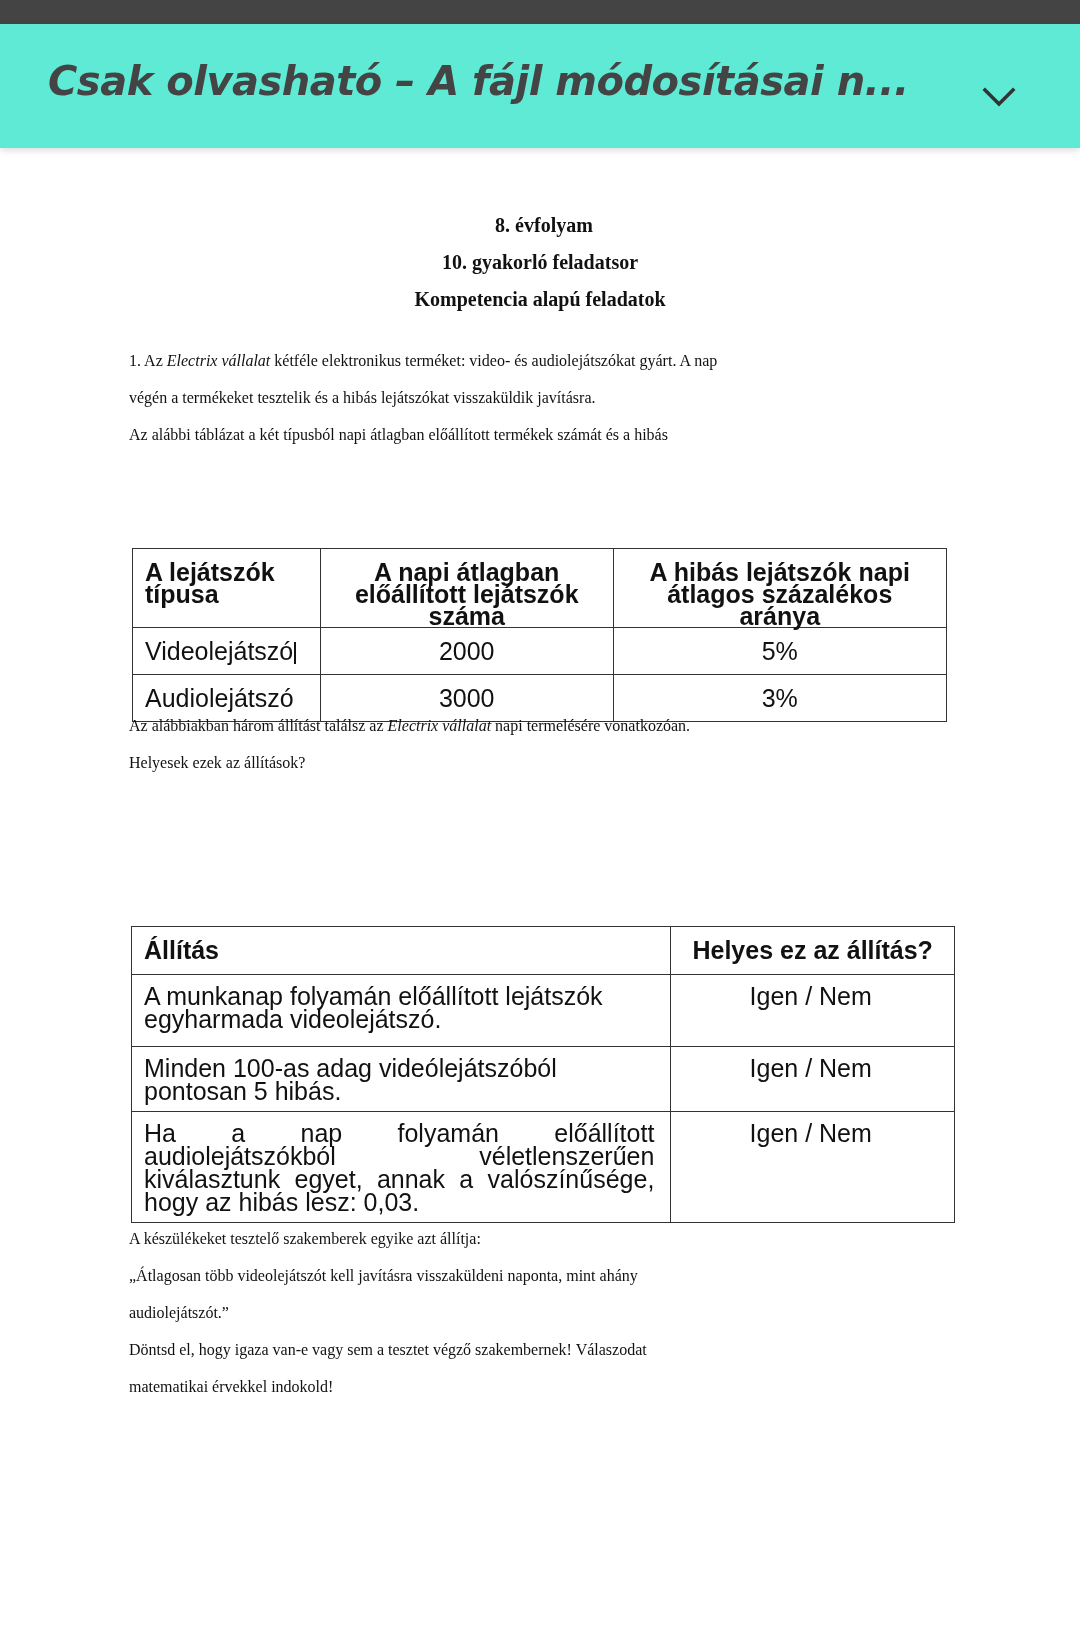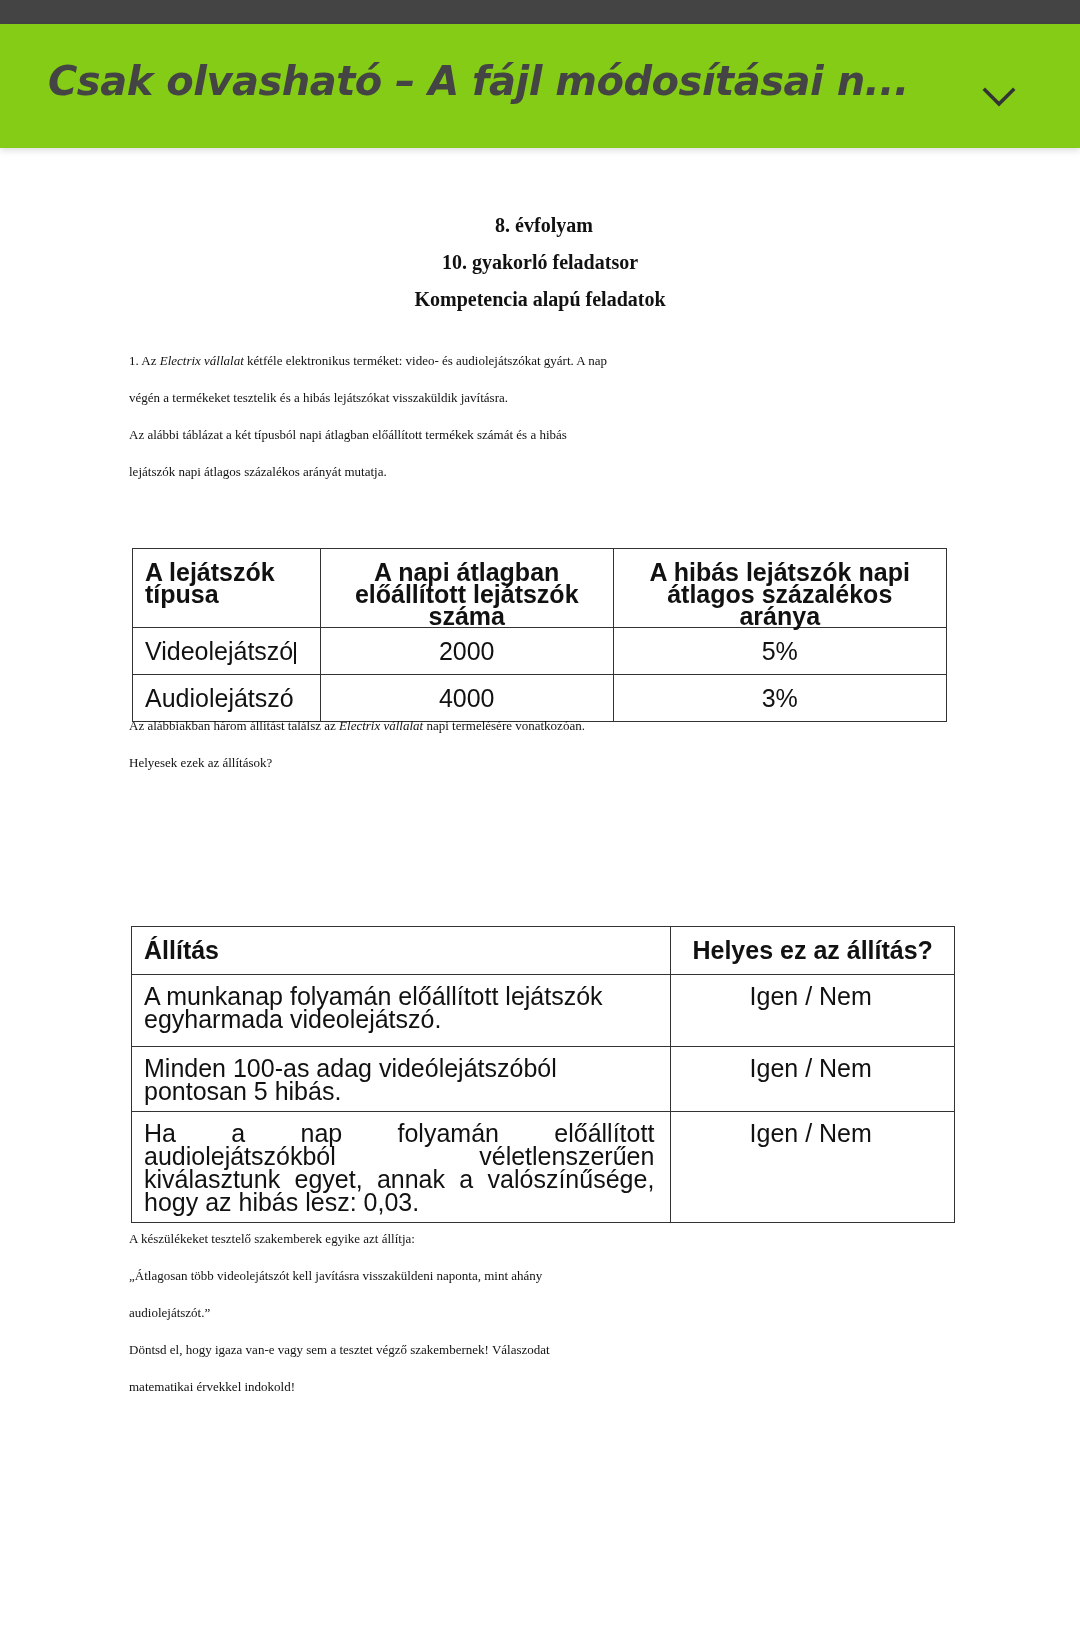--- a/index.html
+++ b/index.html
@@ -2,42 +2,42 @@
 <html><head>
   <meta charset="utf-8">
   <style>
     * { box-sizing: border-box; margin: 0; padding: 0; }
     html, body { width: 1080px; height: 1651px; background: #ffffff; overflow: hidden; }
     body { position: relative; font-family: "Liberation Serif", serif; color: #111; }
 
     .status-bar { position: absolute; left: 0; top: 0; width: 1080px; height: 24px; background: #444444; }
     .banner {
       position: absolute; left: 0; top: 24px; width: 1080px; height: 124px;
-      background: #84cc16;
+      background: #5eead4;
       box-shadow: 0 3px 6px rgba(0,0,0,0.12);
     }
     .banner-title {
       position: absolute; left: 48px; top: 34px; width: 860px;
       font-family: "DejaVu Sans", sans-serif; font-style: italic; font-weight: bold;
       font-size: 40px; color: #444; letter-spacing: -0.5px;
       white-space: nowrap; overflow: hidden;
     }
     .chevron {
       position: absolute; left: 982px; top: 56px; width: 34px; height: 34px;
       cursor: pointer;
     }
 
     .page { position: absolute; left: 0; top: 148px; width: 1080px; }
 
     .heading {
       position: absolute; left: 0; width: 1080px; text-align: center;
       font-weight: bold; font-size: 20px;
     }
     .para {
-      position: absolute; left: 129px; font-size: 13px; line-height: 37px; white-space: nowrap;
+      position: absolute; left: 129px; font-size: 16px; line-height: 37px; white-space: nowrap;
     }
     .para i { font-style: italic; }
 
     table {
       position: absolute; border-collapse: collapse;
       font-family: "Liberation Sans", sans-serif; font-size: 25px; color: #111;
     }
     td, th { border: 1.5px solid #333; vertical-align: top; }
     th { font-weight: bold; }
 
@@ -75,38 +75,37 @@
 
 <div class="page">
   <div class="heading" style="top:66px;padding-left:8px;">8. évfolyam</div>
   <div class="heading" style="top:103px;">10. gyakorló feladatsor</div>
   <div class="heading" style="top:140px;">Kompetencia alapú feladatok</div>
 
   <div class="para" style="top:194px;">
     <div><span>1. Az </span><i>Electrix vállalat</i><span> kétféle elektronikus terméket: video- és audiolejátszókat gyárt. A nap</span></div>
     <div>végén a termékeket tesztelik és a hibás lejátszókat visszaküldik javításra.</div>
     <div>Az alábbi táblázat a két típusból napi átlagban előállított termékek számát és a hibás</div>
-    <div>lejátszók napi átlagos százalékos arányát mutatja.</div>
   </div>
 
   <table id="t1">
     <tbody>
         <tr>
       <th class="c1" style="text-align:left;">A lejátszók típusa</th>
       <th class="c2">A napi átlagban előállított lejátszók száma</th>
       <th class="c3">A hibás lejátszók napi átlagos százalékos aránya</th>
     </tr>
     <tr>
       <td class="c1"><span>Videolejátszó</span><span class="caret"></span></td>
       <td class="c2">2000</td>
       <td class="c3">5%</td>
     </tr>
     <tr>
       <td class="c1">Audiolejátszó</td>
-      <td class="c2">4000</td>
+      <td class="c2">3000</td>
       <td class="c3">3%</td>
     </tr>
   </tbody>
     </table>
 
   <div class="para" style="top:559px;">
     <div><span>Az alábbiakban három állítást találsz az </span><i>Electrix vállalat</i><span> napi termelésére vonatkozóan.</span></div>
     <div>Helyesek ezek az állítások?</div>
   </div>
 

